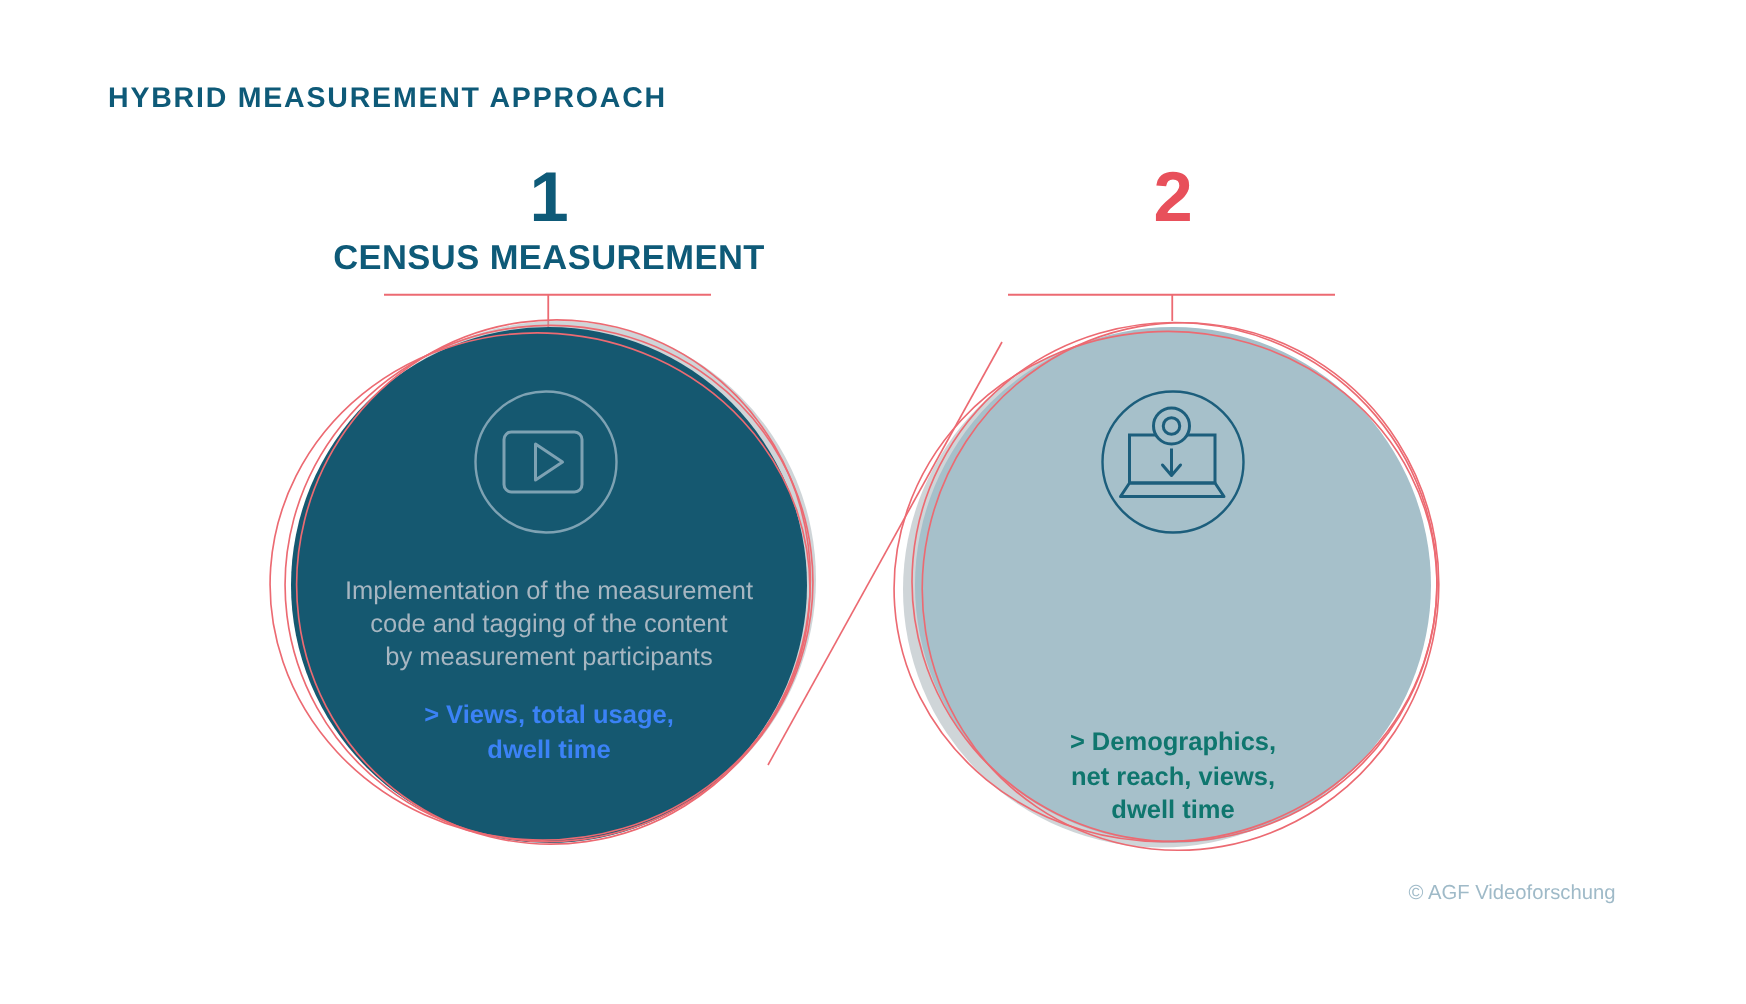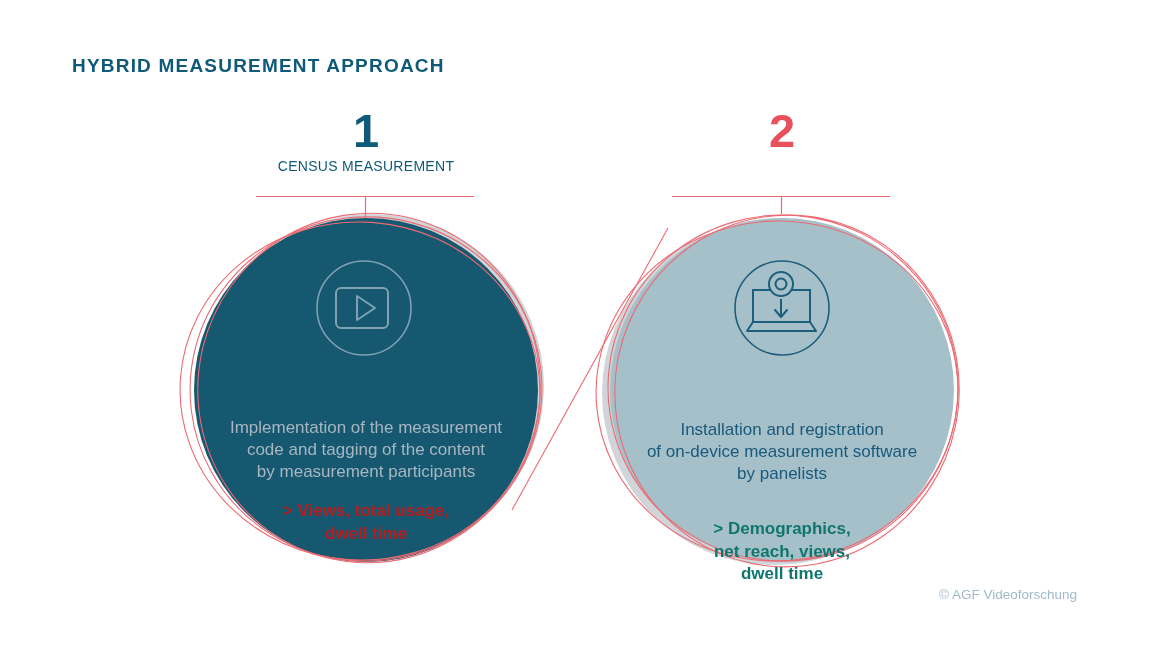--- a/index.html
+++ b/index.html
@@ -24,32 +24,31 @@
   }
   .step-header {
     position: absolute;
     top: 106px;
     width: 360px;
     text-align: center;
   }
   .step-header.step1 { left: 186px; color: #0E5A78; }
   .step-header.step2 { left: 602px; color: #E8505B; }
   .step-num  { font-size: 47px; font-weight: bold; line-height: 50px; }
-  .step-label { font-size: 14px; font-weight: normal; letter-spacing: 0.3px; margin-top: 2px; }
+  .step-label { font-size: 23px; font-weight: bold; letter-spacing: 0.3px; margin-top: 2px; }
   .circle-text {
     position: absolute;
     width: 380px;
     text-align: center;
     white-space: pre-line;
     font-size: 17px;
     line-height: 22px;
-    margin-top: 34px;
   }
   .desc-left    { left: 176px; top: 383px; color: #A7B6C1; }
-  .metrics-left { left: 176px; top: 466px; color: #b91c1c; font-weight: bold; line-height: 22.5px; }
+  .metrics-left { left: 176px; top: 466px; color: #3b82f6; font-weight: bold; line-height: 22.5px; }
   .desc-right    { left: 592px; top: 385px; color: #19597B; }
   .metrics-right { left: 592px; top: 484px; color: #0f766e; font-weight: bold; line-height: 22.5px; }
   .copyright {
     position: absolute;
     top: 587px;
     right: 87px;
     font-size: 13.5px;
     color: #9FBAC8;
     text-align: center;
   }
@@ -115,22 +114,19 @@
   <div class="step-header step2">
     <div class="step-num">2</div>
   </div>
 
   <div class="circle-text desc-left">Implementation of the measurement
 code and tagging of the content
 by measurement participants</div>
   <div class="circle-text metrics-left">&gt; Views, total usage,
 dwell time</div>
 
-  <div class="circle-text desc-right">Installation and registration
-of on-device measurement software
-by panelists</div>
   <div class="circle-text metrics-right">&gt; Demographics,
 net reach, views,
 dwell time</div>
 
   <div class="copyright">© AGF Videoforschung</div>
 
 </div>
 
 </body></html>

